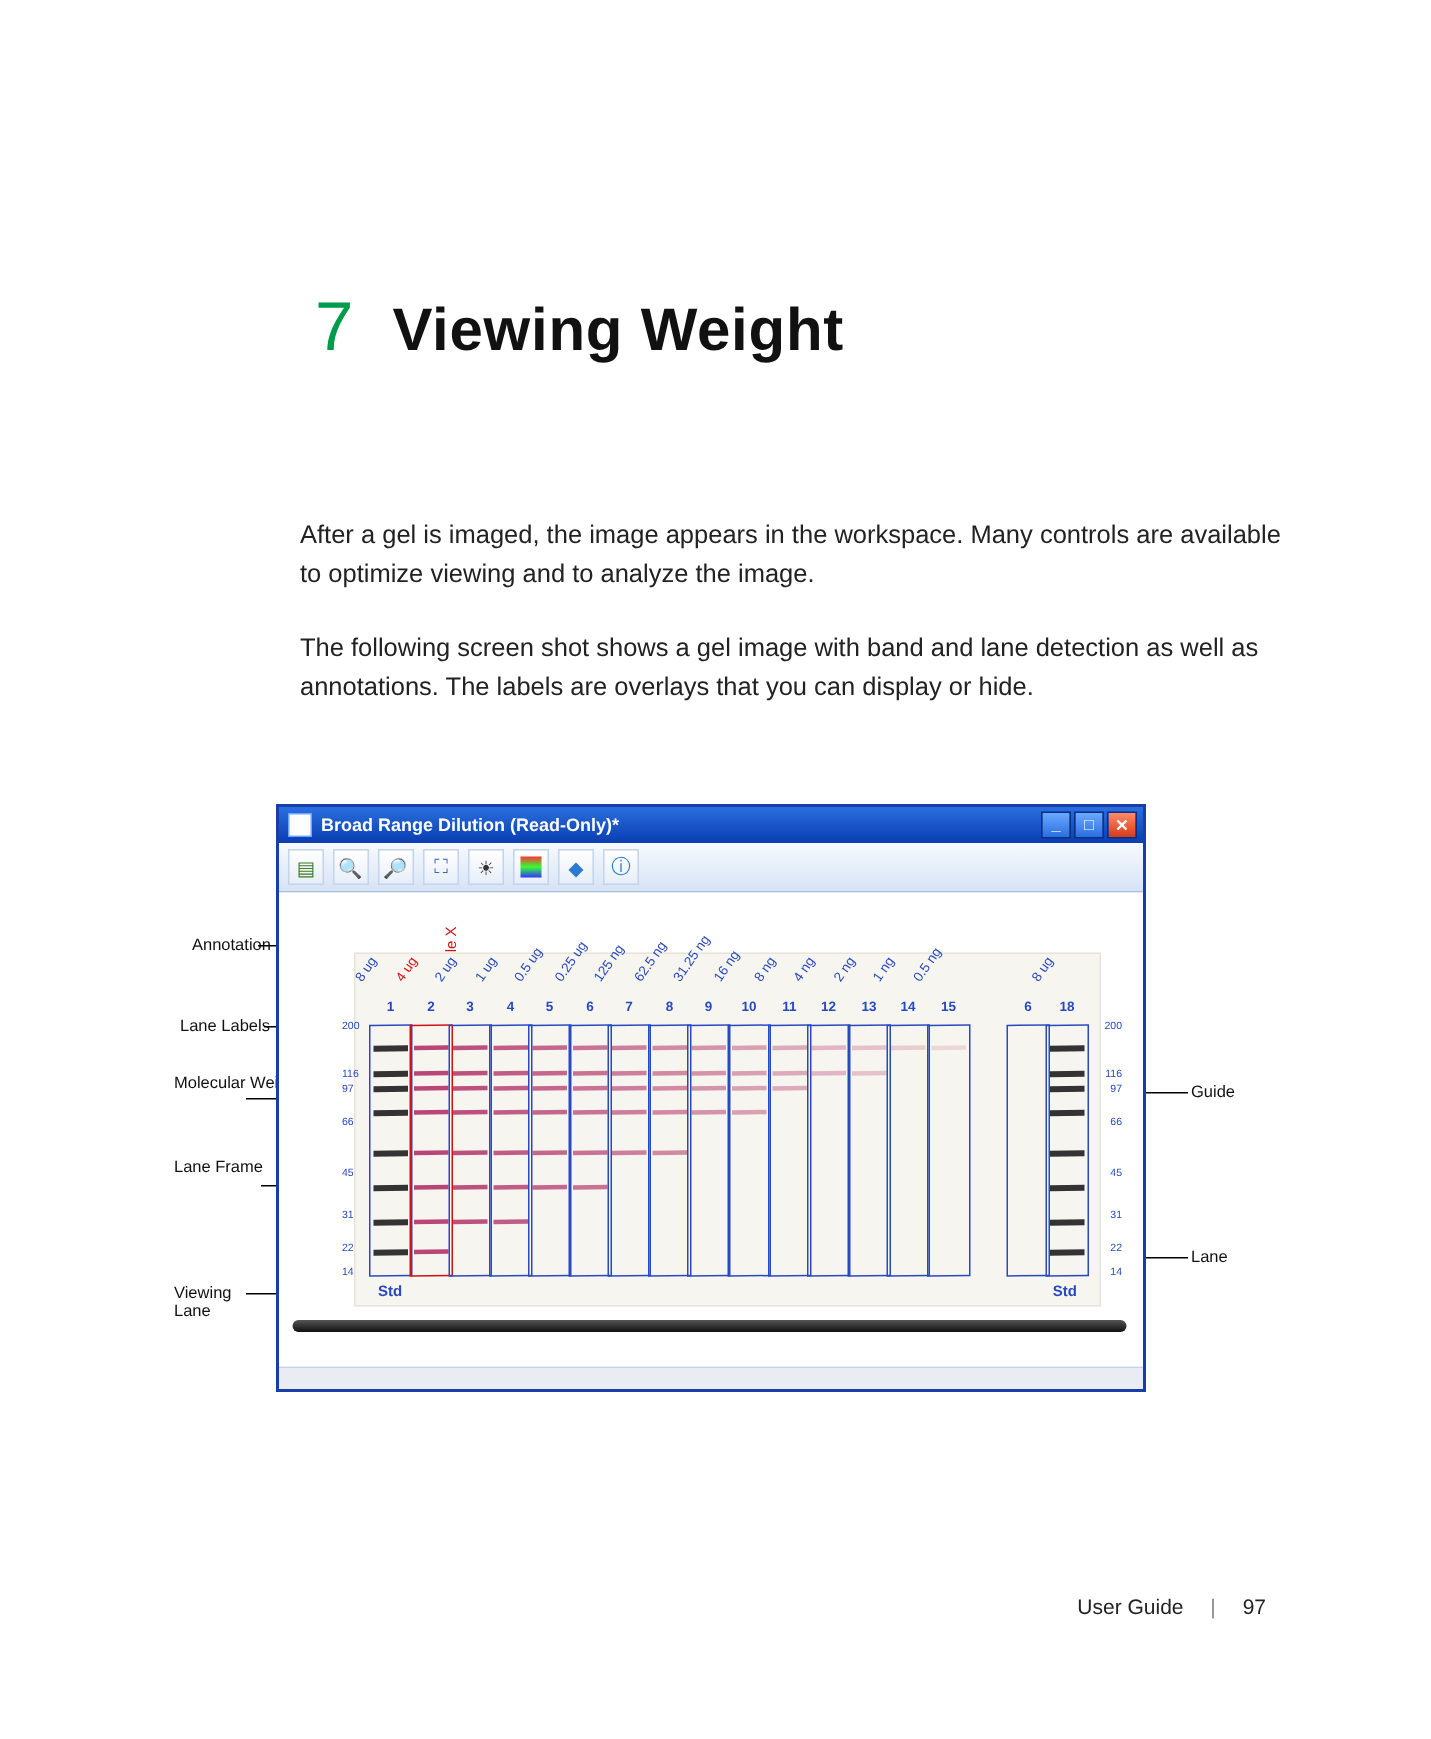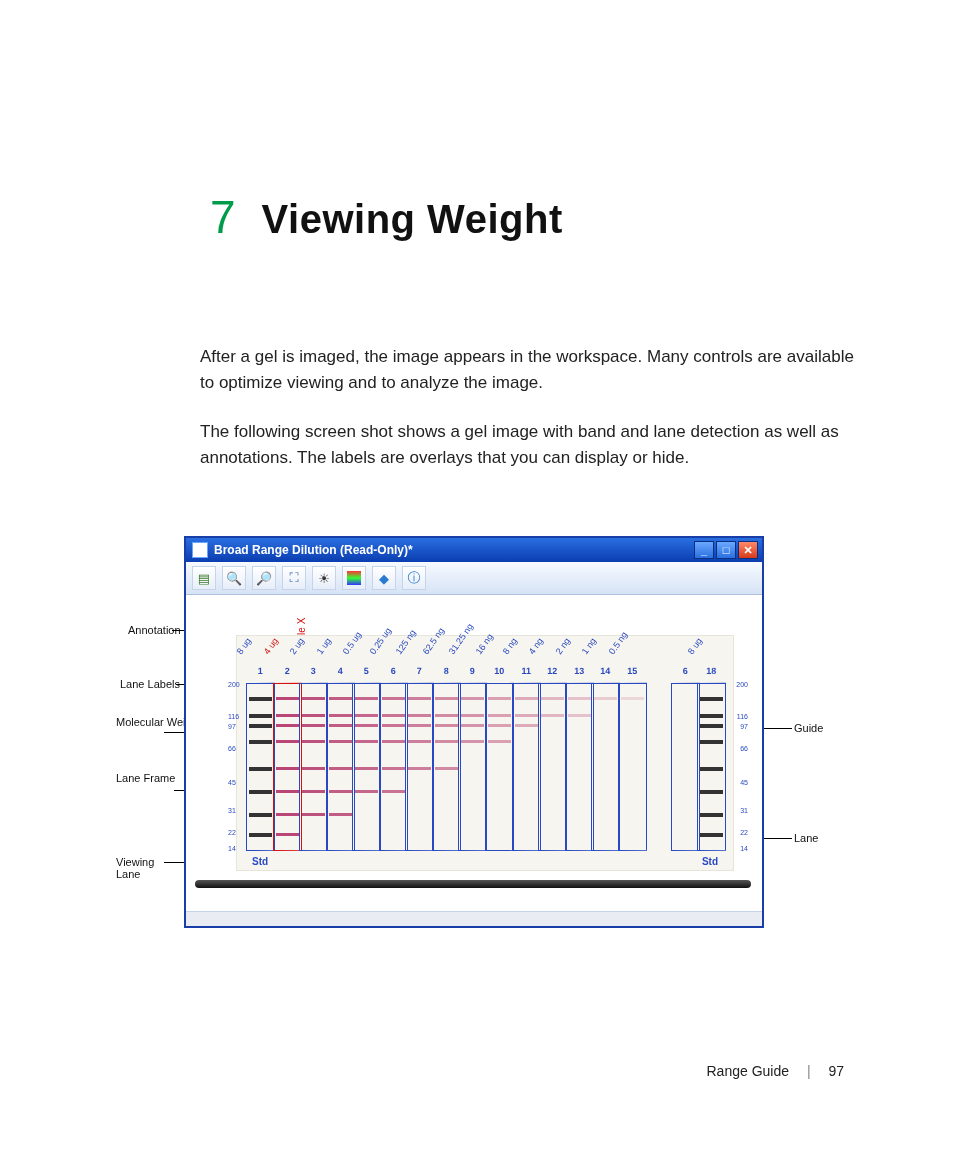--- a/index.html
+++ b/index.html
@@ -434,16 +434,16 @@
           <div class="mw-label-r" style="position: absolute; top: 212px; right: 14px;">31</div>
           <div class="mw-label-r" style="position: absolute; top: 234px; right: 14px;">22</div>
           <div class="mw-label-r" style="position: absolute; top: 250px; right: 14px;">14</div>
         </div>
     </div>
     <div class="scroll-h"></div>
   </div>
 </div>
 
 <div class="footer">
-  <span>Range Guide</span>
+  <span>User Guide</span>
   <span class="sep">|</span>
   <span>97</span>
 </div>
 
 </body></html>

